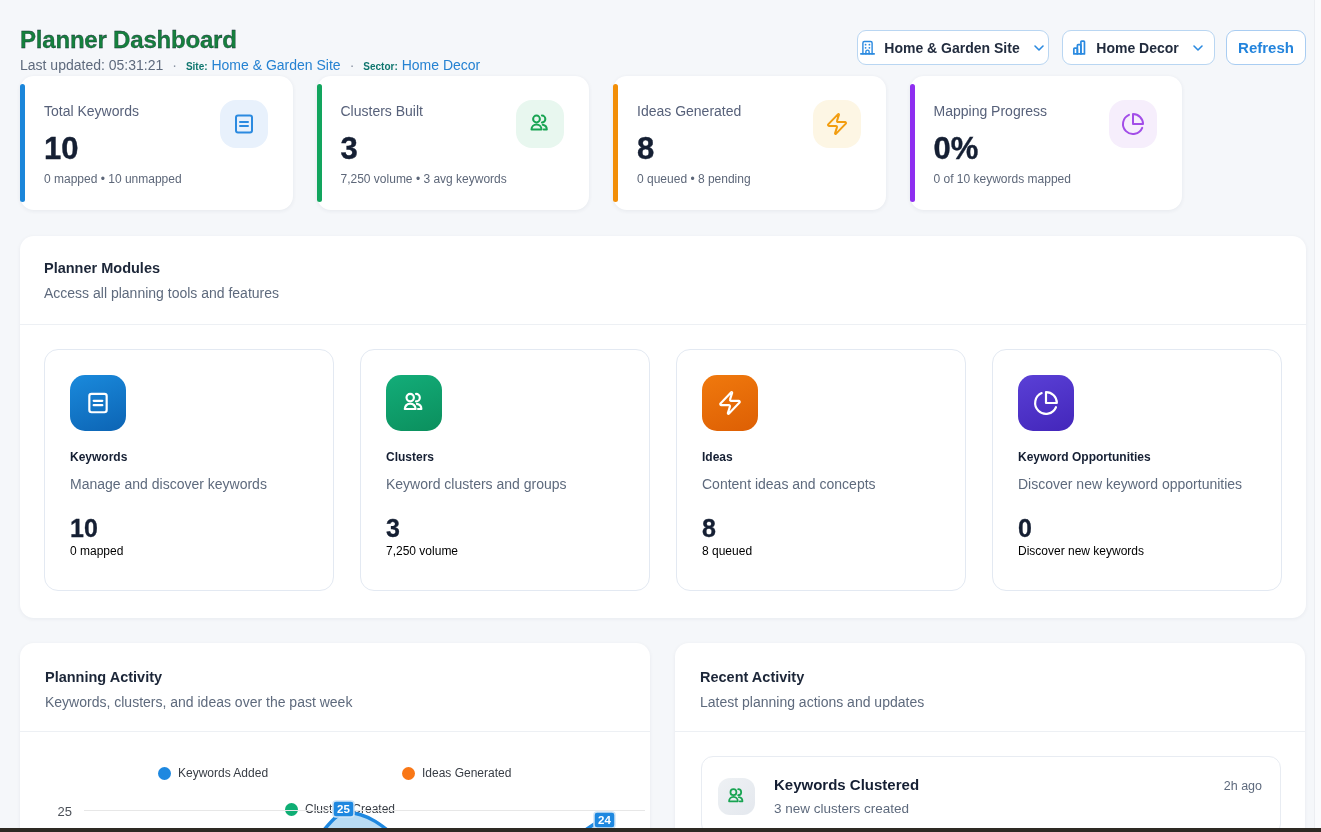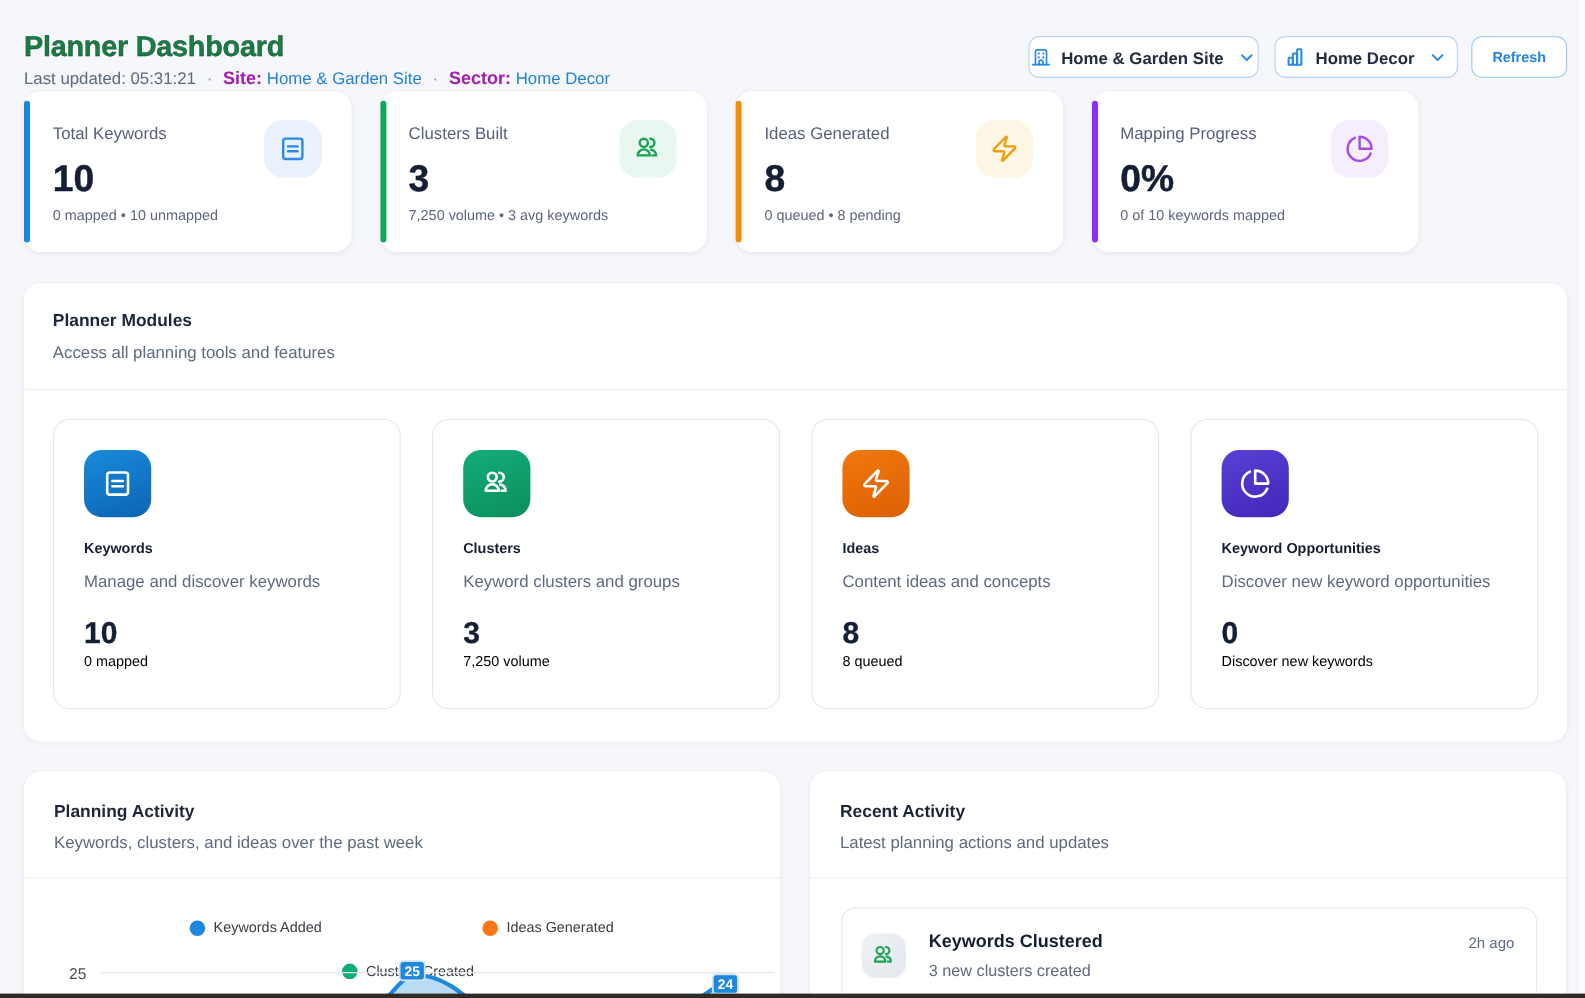--- a/index.html
+++ b/index.html
@@ -1,26 +1,26 @@
 <!DOCTYPE html>
 <html><head>
 <meta charset="utf-8">
 <style>
 * { margin:0; padding:0; box-sizing:border-box; }
 html,body { width:1321px; height:832px; overflow:hidden; }
 body { font-family:"Liberation Sans", sans-serif; background:#f5f7fa; position:relative; }
 .h1 { position:absolute; left:20px; top:26px; font-size:24px; font-weight:700; color:#15803d; letter-spacing:-0.2px; -webkit-text-stroke:0.3px #1b2537; }
 .meta { position:absolute; left:20px; top:57px; font-size:14px; color:#5e6a7d; }
-.meta b { color:#a21caf; font-weight:700; font-size:15px; }
+.meta b { color:#0f766e; font-weight:700; font-size:10px; }
 .meta a { color:#2582d2; text-decoration:none; }
 .meta .dot { color:#8a93a3; margin:0 9px; }
 .btn { position:absolute; top:30px; height:35px; background:#fff; border:1px solid #b9d6f2; border-radius:9px; display:flex; align-items:center; justify-content:center; font-size:14px; font-weight:700; color:#222c3e; gap:8px; white-space:nowrap; }
 #btn1 { left:857px; width:192px; }
 #btn2 { left:1062px; width:153px; }
-#btn3 { left:1226px; width:80px; color:#2384dc; border-color:#a9cdf2; font-size:12px; }
+#btn3 { left:1226px; width:80px; color:#2384dc; border-color:#a9cdf2; font-size:15px; }
 .chev { margin-left:3px; }
 
 
 .stats { position:absolute; left:20px; top:76px; width:1162px; display:grid; grid-template-columns:repeat(4,1fr); gap:24px; }
 .stat { position:relative; background:#fff; height:134px; border-radius:14px; box-shadow:0 1px 4px rgba(25,40,70,0.07); padding:27px 20px 0 24px; }
 .stat .bar { position:absolute; left:0; top:8px; bottom:8px; width:5px; border-radius:3px; }
 .stat .t { font-size:14px; color:#57617a; }
 .stat .n { font-size:31px; font-weight:700; color:#151f33; margin-top:12px; line-height:36px; -webkit-text-stroke:0.4px #151f33; }
 .stat .s { font-size:12px; color:#5d6779; margin-top:5px; }
 .stat .ic { position:absolute; top:24px; right:25px; width:48px; height:48px; border-radius:16px; display:flex; align-items:center; justify-content:center; }

